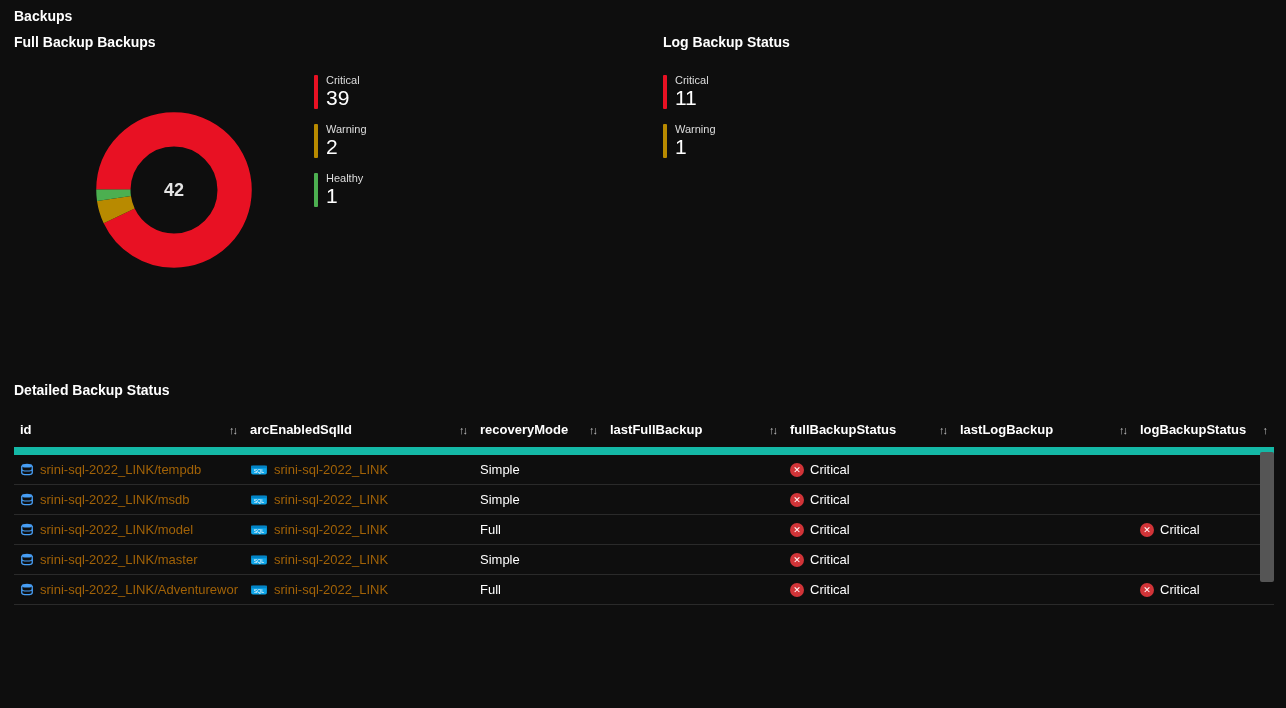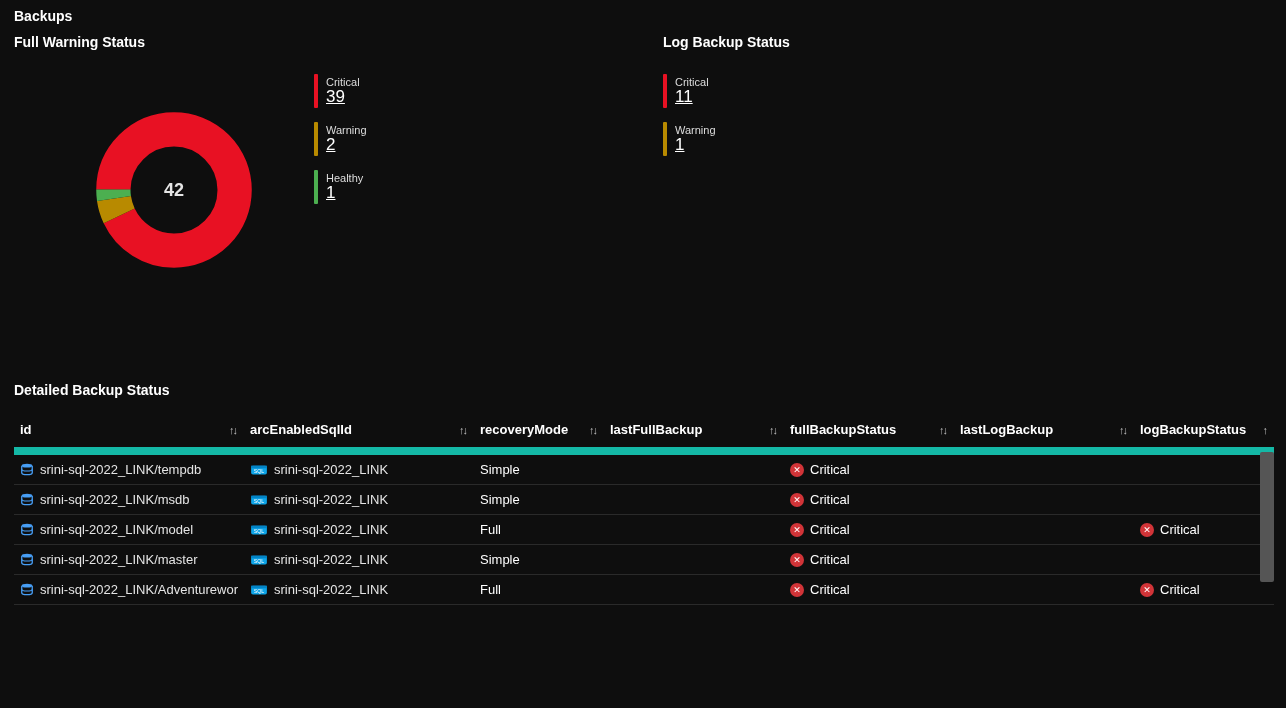--- a/index.html
+++ b/index.html
@@ -65,21 +65,21 @@
     align-items: center;
     gap: 8px;
   }
   .legend-bar {
     width: 4px;
     height: 34px;
     border-radius: 1px;
   }
   .legend-text { display: flex; flex-direction: column; }
   .legend-label { font-size: 11px; color: #ddd; }
-  .legend-value { font-size: 17px; font-weight: 400; color: #fff; line-height: 1.1; text-decoration: underline; }
+  .legend-value { font-size: 21px; font-weight: 400; color: #fff; line-height: 1.1; }
 
   .detail-title {
     font-size: 14px;
     font-weight: 600;
     margin-top: 112px;
     margin-bottom: 16px;
   }
 
   .table-wrap {
     position: relative;
@@ -108,21 +108,21 @@
   }
   tbody td {
     padding: 7px 6px;
     border-bottom: 1px solid #2a2a2a;
     font-size: 13px;
     white-space: nowrap;
     overflow: hidden;
     text-overflow: ellipsis;
   }
   .link-cell {
-    color: #e5e5e5;
+    color: #a16207;
     display: flex;
     align-items: flex-end;
     gap: 6px;
   }
   .link-cell span.text { overflow: hidden; text-overflow: ellipsis; }
   .db-icon {
     width: 14px; height: 14px; flex-shrink: 0;
     display: inline-flex; align-items: center; justify-content: center;
   }
   .sql-icon {
@@ -164,21 +164,21 @@
   .col-logstatus { width: 140px; }
 </style>
 </head>
 <body>
 
 <div class="page-title">Backups</div>
 
 <div class="charts-row">
 
   <div class="chart-section">
-    <div class="chart-title">Full Warning Status</div>
+    <div class="chart-title">Full Backup Backups</div>
     <div class="chart-body">
       <div class="donut-wrap">
         <svg viewBox="0 0 42 42" id="donut-full">
             <circle cx="21" cy="21" r="15.915" fill="transparent" stroke="#e81123" stroke-width="9" stroke-dasharray="92.85714285714286 7.142857142857139" stroke-dashoffset="125"></circle>
             <circle cx="21" cy="21" r="15.915" fill="transparent" stroke="#b88a00" stroke-width="9" stroke-dasharray="4.761904761904762 95.23809523809524" stroke-dashoffset="32.14285714285714"></circle>
             <circle cx="21" cy="21" r="15.915" fill="transparent" stroke="#4caf50" stroke-width="9" stroke-dasharray="2.380952380952381 97.61904761904762" stroke-dashoffset="27.38095238095238"></circle>
           </svg>
         <div class="donut-center">42</div>
       </div>
       <div class="legend" id="legend-full">

